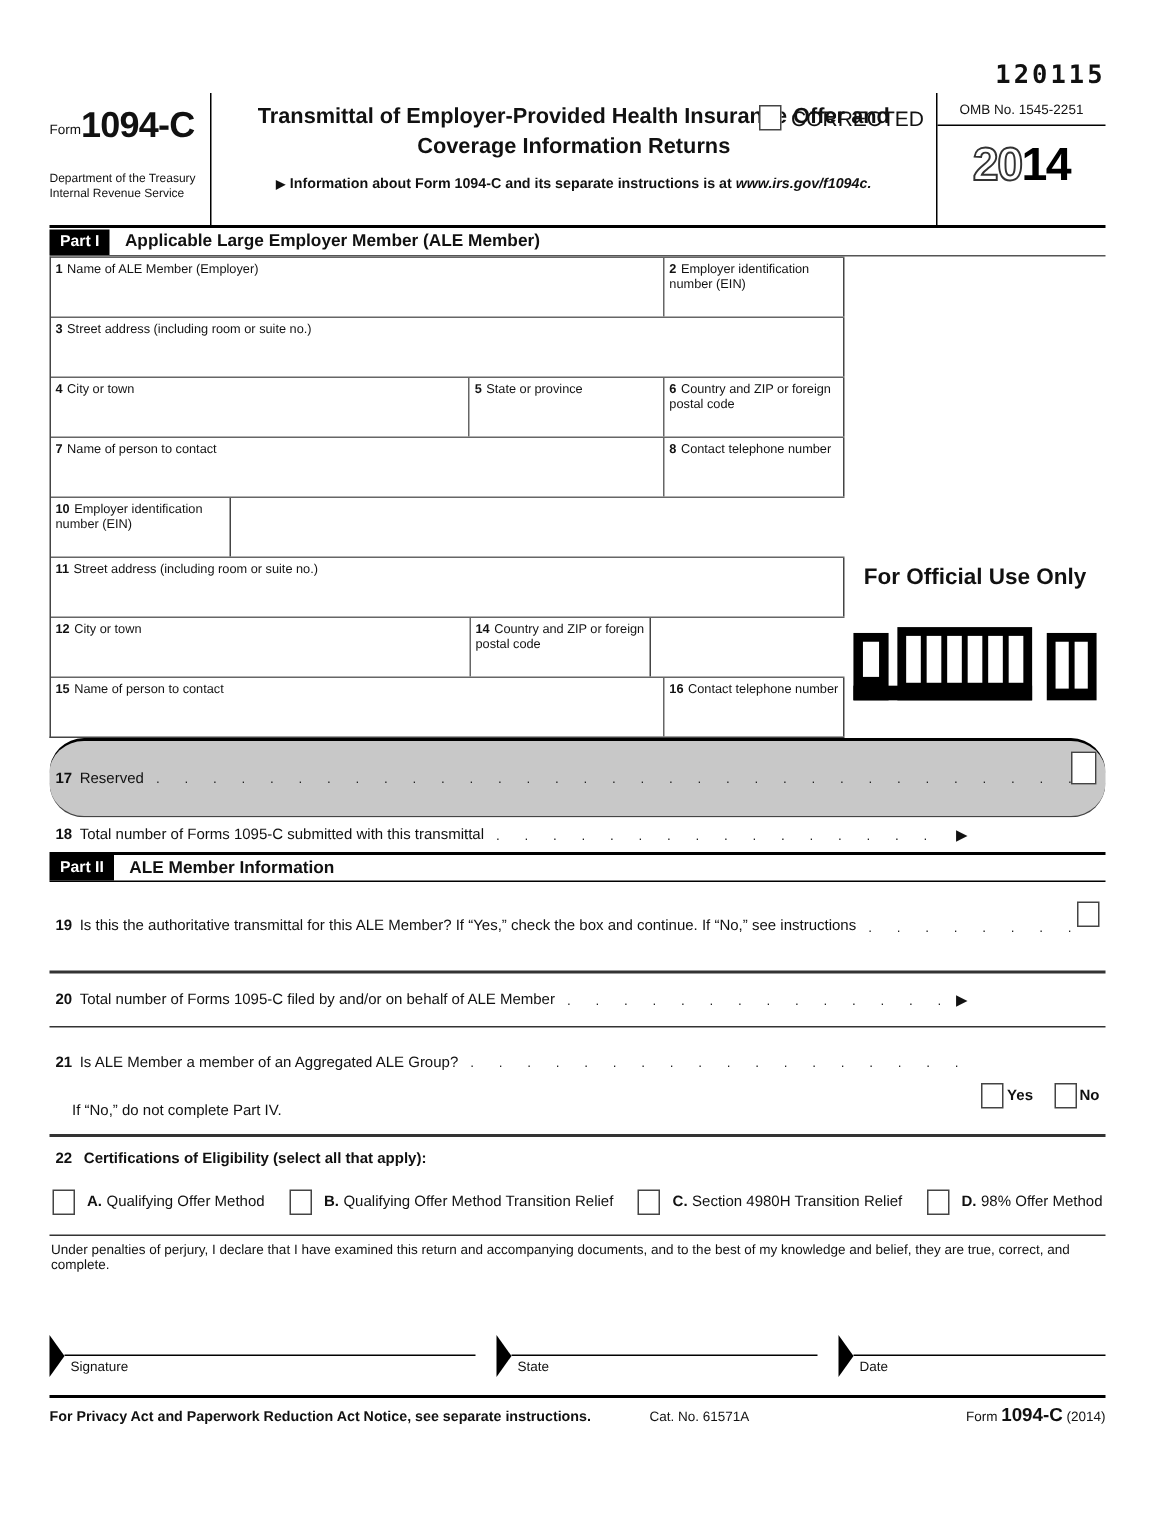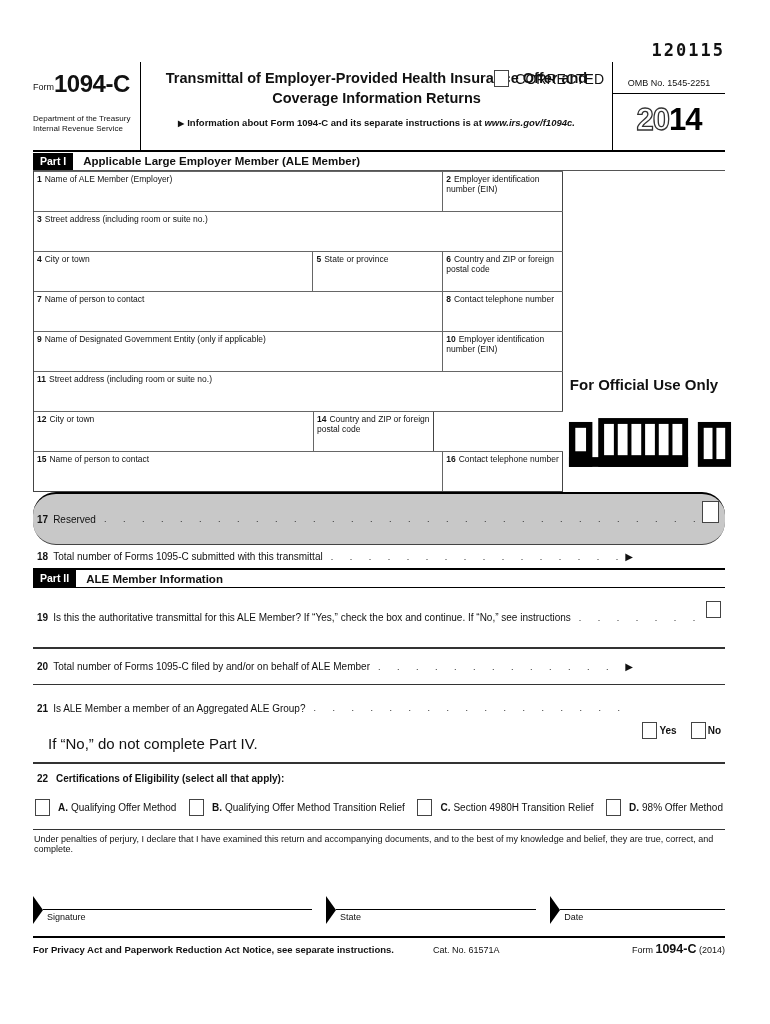--- a/index.html
+++ b/index.html
@@ -1,38 +1,38 @@
 <!DOCTYPE html>
 <html><head>
 <meta charset="utf-8">
 <style>
   * { margin:0; padding:0; box-sizing:border-box; }
   html,body { background:#fff; }
   body { width:770px; height:1024px; font-family:"Liberation Sans", sans-serif; color:#111; }
-  .page { width:770px; height:1024px; padding:40px 45px 0 33px; position:relative; }
+  .page { width:770px; height:1024px; padding:40px 33px 0 33px; position:relative; }
 
   
   .topcode { text-align:right; font-family:"DejaVu Sans Mono", monospace; font-weight:bold;
              font-size:17px; letter-spacing:2px; height:22px; }
 
   
   .header { display:flex; border-bottom:2.5px solid #000; height:90px; }
   .h-left { width:107px; padding-top:8px; }
   .form-word { font-size:9px; vertical-align:2px; }
   .form-num { font-size:24px; font-weight:bold; letter-spacing:-0.5px; }
   .agency { font-size:8px; margin-top:16px; line-height:1.3; }
   .h-mid { flex:1; border-left:1.5px solid #000; border-right:1.5px solid #000;
            position:relative; text-align:center; padding-top:7px; }
   .title1,.title2 { font-weight:bold; font-size:14.5px; line-height:1.35; }
   .info-line { font-size:9.5px; font-weight:bold; margin-top:9px; }
   .info-line i { font-style:italic;margin-top:48px; }
   .arrow-glyph { font-size:8px; margin-right:3px; }
   .corrected { position:absolute; right:8px; top:8px; font-size:14px; display:flex; align-items:center; gap:6px; }
   .h-right { width:112px; text-align:center; }
-  .omb { font-size:9px; border-bottom:1.5px solid #000; padding:6px 2px 5px;margin-top:10px; }
+  .omb { font-size:9px; border-bottom:1.5px solid #000; padding:6px 2px 5px; }
   .year { font-size:31px; font-weight:bold; margin-top:8px; letter-spacing:-1px; }
   .y-outline { color:#fff; -webkit-text-stroke:1.3px #333; }
   .y-solid { color:#000; }
 
   
   .part-bar { display:flex; align-items:center; height:19px; border-bottom:1px solid #555; }
   .part-label { background:#000; color:#fff; font-weight:bold; font-size:10.5px;
                 padding:2px 7px 3px; margin-right:10px; white-space:nowrap; }
   .part-title { font-weight:bold; font-size:11.5px; }
 
@@ -66,21 +66,21 @@
   .p2-bar { border-top:none; border-bottom:1.5px solid #000; height:18px; }
 
   .row19 { height:61px; display:flex; align-items:center; padding:0 4px; font-size:10px;
            border-bottom:2px solid #333; }
   .row19 .cb { margin-top:-16px; }
   .row20 { height:36px; display:flex; align-items:center; padding:0 0 0 4px; font-size:10px;
            border-bottom:1.5px solid #333; }
   .row21 { height:46px; display:flex; align-items:center; padding:0 4px; font-size:10px; }
   .yn { display:flex; align-items:center; font-weight:bold; margin-left:14px;margin-top:44px; }
   .yn .cb { margin-right:2px; }
-  .note-ifno { font-size:15px; padding:4px 0 10px 15px; border-bottom:2px solid #333; }
+  .note-ifno { font-size:10px; padding:4px 0 10px 15px; border-bottom:2px solid #333; }
   .row22-head { font-size:10px; font-weight:bold; padding:9px 0 2px 4px; }
   .cert-row { display:flex; align-items:center; height:44px; border-bottom:1.5px solid #333;
               font-size:10px; padding:0 2px; justify-content:space-between; }
   .cert-item { display:flex; align-items:center; }
   .cert-item .cb { margin-right:8px; }
   .cert-letter { font-weight:bold; margin-right:3px; }
 
   .perjury { font-size:9px; padding:4px 0 0 1px; }
 
   .sig-row { display:flex; margin-top:40px; height:42px; }
@@ -167,23 +167,20 @@
       </div>
       <div class="t-row">
         <div class="cell w410">
           <span class="fnum">7</span><span>Name of person to contact</span>
         </div>
         <div class="cell w120">
           <span class="fnum">8</span><span>Contact telephone number</span>
         </div>
       </div>
       <div class="t-row">
-        <div class="cell w410">
-          <span class="fnum">9</span><span>Name of Designated Government Entity (only if applicable)</span>
-        </div>
         <div class="cell w120">
           <span class="fnum">10</span><span>Employer identification number (EIN)</span>
         </div>
       </div>
       <div class="t-row">
         <div class="cell wfull">
           <span class="fnum">11</span><span>Street address (including room or suite no.)</span>
         </div>
       </div>
       <div class="t-row">

